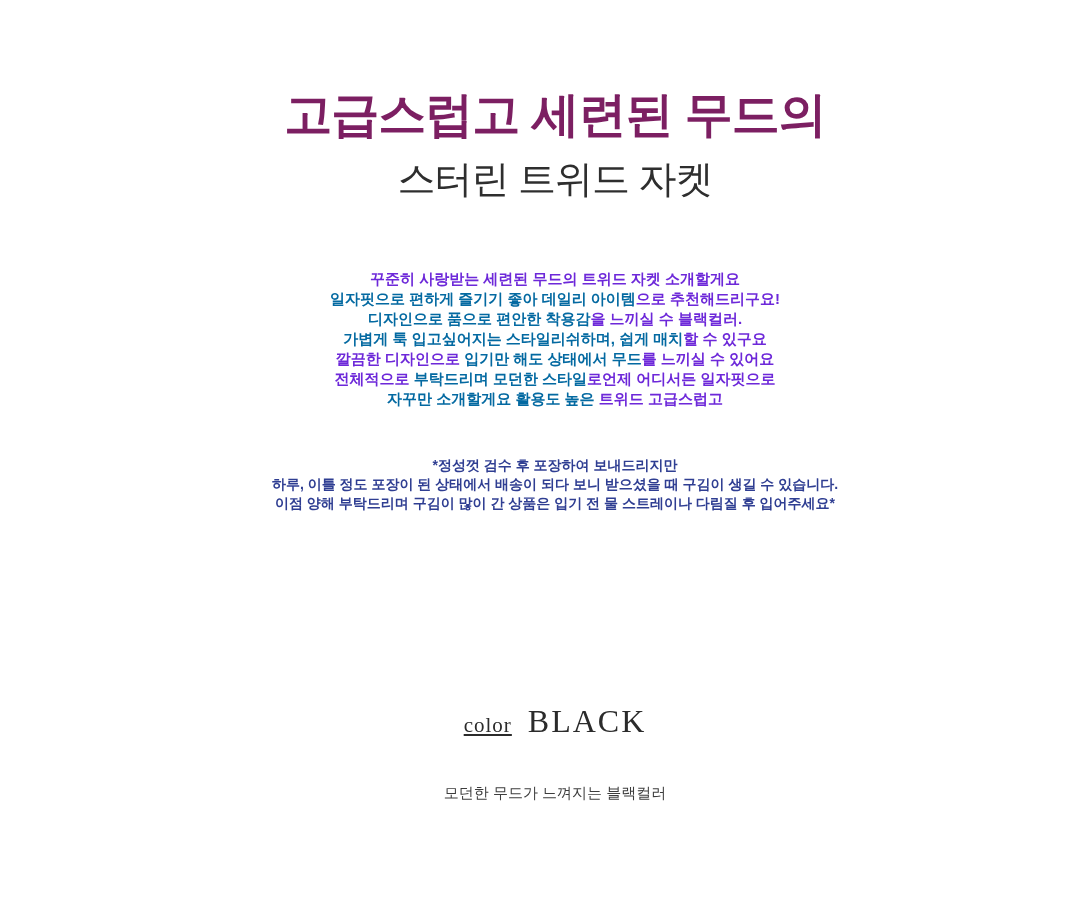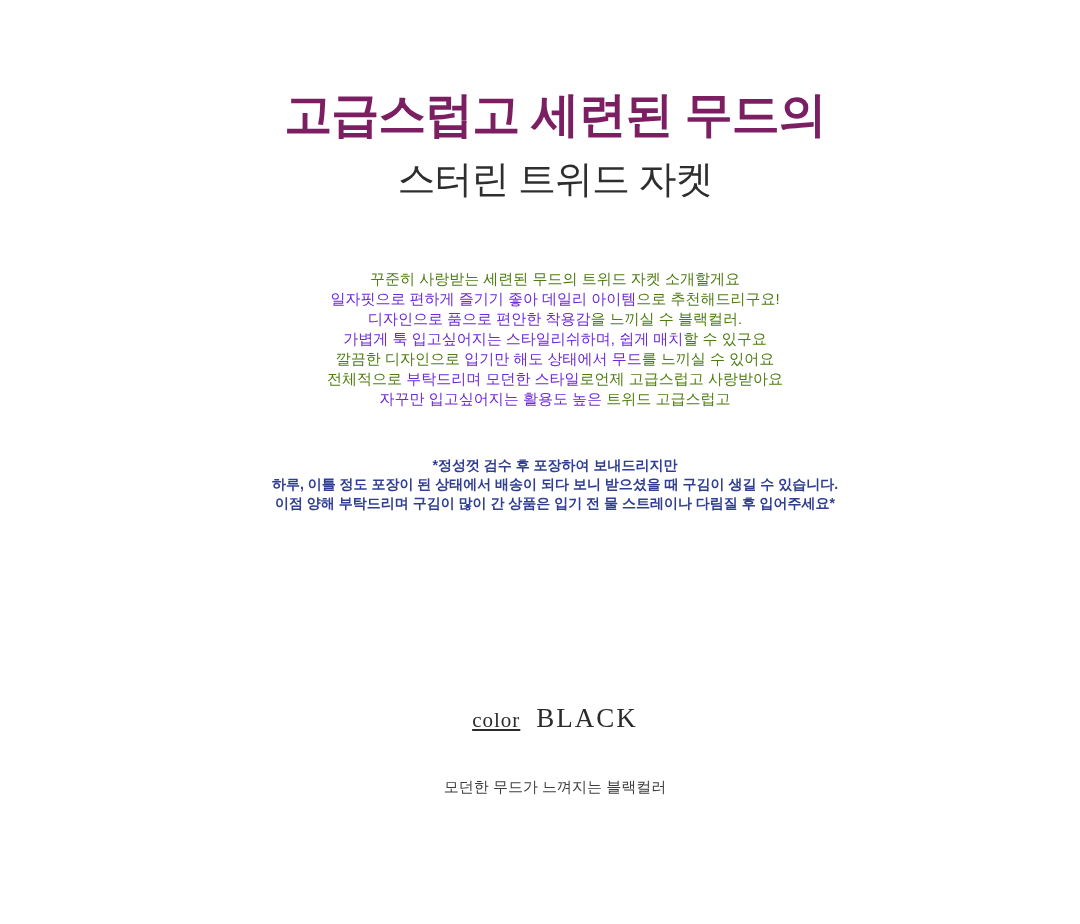--- a/index.html
+++ b/index.html
@@ -36,42 +36,42 @@
     color: #2E2E2E;
     letter-spacing: -1px;
   }
   .desc {
     margin-top: 67px;
     font-size: 15px;
     line-height: 20px;
     color: #3B3B3B;
   }
   .desc .line { margin: 0; }
-  .seg-red { color: #6d28d9; }
-  .seg-dark { color: #4d7c0f; }
+  .seg-red { color: #0369a1; font-weight: bold; }
+  .seg-dark { color: #6d28d9; font-weight: bold; }
   .note {
     margin-top: 47px;
     font-size: 14px;
     line-height: 19px;
     font-weight: 700;
     color: #2F3E92;
   }
   .note .line { margin: 0; }
   .color-row {
     margin-top: 190px;
     font-family: "Liberation Serif", serif;
     color: #2B2B2B;
   }
   .color-label {
     font-size: 21px;
     letter-spacing: 1px;
     text-decoration: underline;
   }
   .color-value {
-    font-size: 27px;
+    font-size: 32px;
     letter-spacing: 2px;
     margin-left: 16px;
   }
   .color-caption {
     margin-top: 44px;
     font-size: 15px;
     color: #3D3D3D;
   }
 </style>
 </head>
@@ -81,22 +81,22 @@
 
   <h1 class="title-main">고급스럽고 세련된 무드의</h1>
   <h2 class="title-sub">스터린 트위드 자켓</h2>
 
   <div class="desc">
     <p class="line"><span class="seg-dark">꾸준히 사랑받는 세련된 무드의 트위드 자켓 소개할게요</span></p>
     <p class="line"><span class="seg-red">일자핏으로 편하게 즐기기 좋아 데일리 아이템</span><span class="seg-dark">으로 추천해드리구요!</span></p>
     <p class="line"><span class="seg-red">디자인으로 품으로 편안한 착용감</span><span class="seg-dark">을 느끼실 수 블랙컬러.</span></p>
     <p class="line"><span class="seg-red">가볍게 툭 입고싶어지는 스타일리쉬하며, 쉽게 매치</span><span class="seg-dark">할 수 있구요</span></p>
     <p class="line"><span class="seg-dark">깔끔한 디자인으로 </span><span class="seg-red">입기만 해도 상태에서 무드</span><span class="seg-dark">를 느끼실 수 있어요</span></p>
-    <p class="line"><span class="seg-dark">전체적으로 </span><span class="seg-red">부탁드리며 모던한 스타일</span><span class="seg-dark">로언제 고급스럽고 사랑받아요</span></p>
-    <p class="line"><span class="seg-red">자꾸만 입고싶어지는 활용도 높은 </span><span class="seg-dark">트위드 고급스럽고</span></p>
+    <p class="line"><span class="seg-dark">전체적으로 </span><span class="seg-red">부탁드리며 모던한 스타일</span><span class="seg-dark">로언제 어디서든 일자핏으로</span></p>
+    <p class="line"><span class="seg-red">자꾸만 소개할게요 활용도 높은 </span><span class="seg-dark">트위드 고급스럽고</span></p>
   </div>
 
   <div class="note">
     <p class="line">*정성껏 검수 후 포장하여 보내드리지만</p>
     <p class="line">하루, 이틀 정도 포장이 된 상태에서 배송이 되다 보니 받으셨을 때 구김이 생길 수 있습니다.</p>
     <p class="line">이점 양해 부탁드리며 구김이 많이 간 상품은 입기 전 물 스트레이나 다림질 후 입어주세요*</p>
   </div>
 
   <div class="color-row">
     <span class="color-label">color</span><span class="color-value">BLACK</span>

